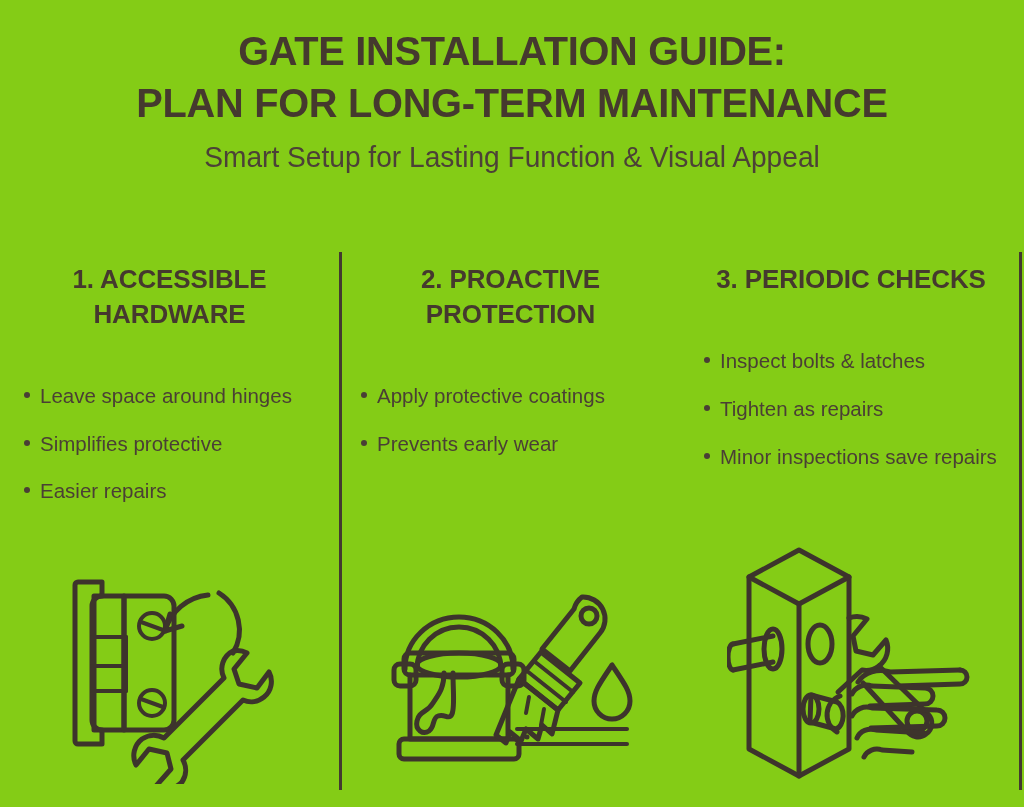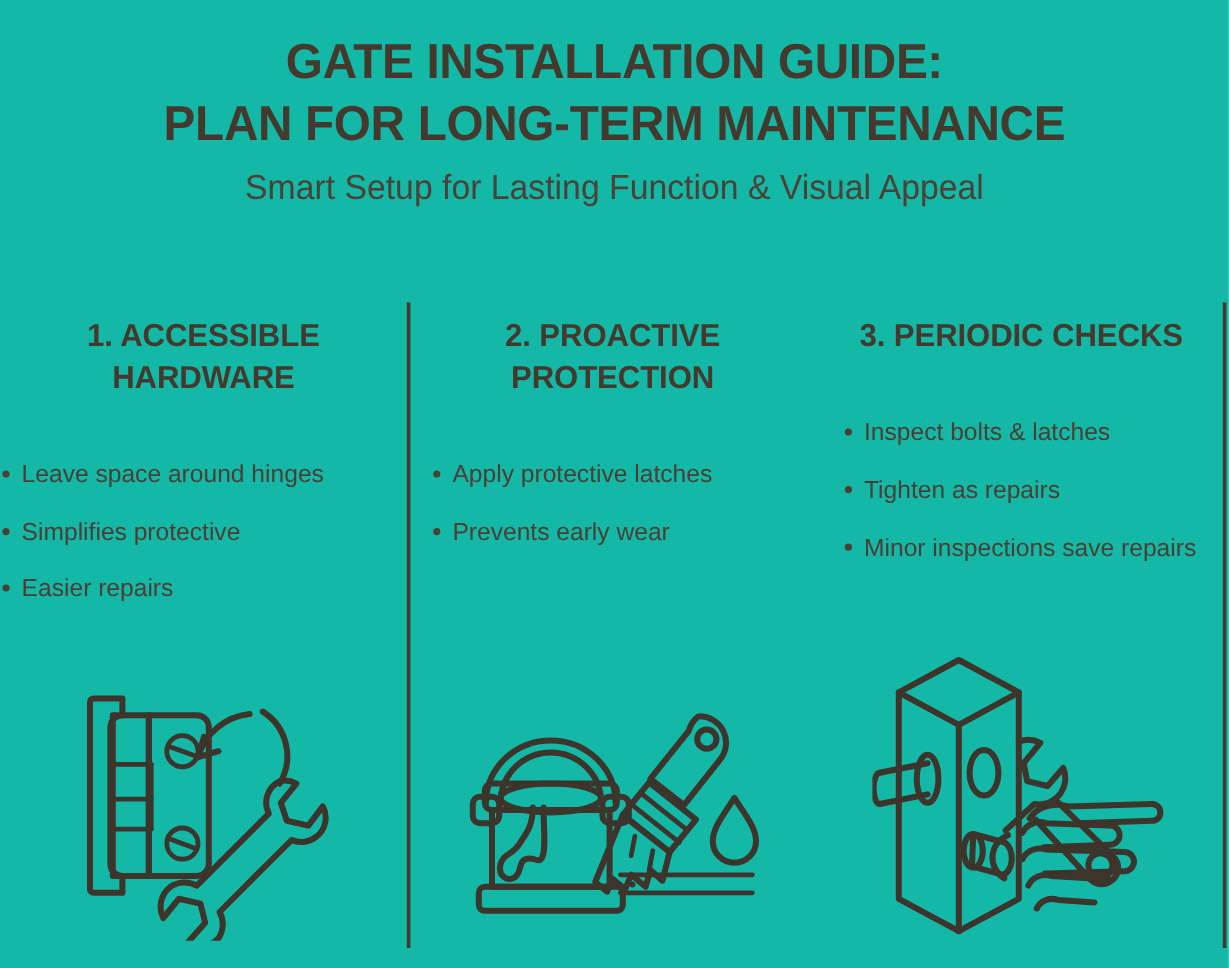--- a/index.html
+++ b/index.html
@@ -13,21 +13,21 @@
     background: #efebe2;
     font-family: "Liberation Sans", sans-serif;
     color: #463c32;
     overflow: hidden;
   }
 
   #poster {
     position: relative;
     width: 1024px;
     height: 807px;
-    background: #14b8a6;
+    background: #84cc16;
   }
 
   
   .header {
     position: absolute;
     top: 26px;
     left: 0;
     width: 1024px;
     text-align: center;
   }
@@ -97,21 +97,21 @@
   .col-3 .col-heading { padding-left: 22px; padding-right: 24px; }
 
   .bullets {
     list-style: none;
     margin-top: 48px;
     font-size: 20.5px;
     line-height: 1.0;
     color: #4a3f35;
   }
 
-  .col-1 .bullets { padding-right: 4px; }
+  .col-1 .bullets { padding-left: 22px; padding-right: 4px; }
   .col-2 .bullets { padding-left: 18px; padding-right: 6px; }
   .col-3 .bullets { padding-left: 22px; padding-right: 8px; }
 
   .bullets li {
     position: relative;
     padding-left: 18px;
     margin-bottom: 16px;
     line-height: 1.55;
   }
 
@@ -218,21 +218,21 @@
                    l60 -60
                    a20 20 0 0 1 9 -27 z"></path>
         </svg>
       </div>
       <div class="divider d1"></div>
     </div>
 
     <div class="column col-2">
       <div class="col-heading">2. PROACTIVE PROTECTION</div>
       <ul class="bullets">
-        <li>Apply protective latches</li>
+        <li>Apply protective coatings</li>
         <li>Prevents early wear</li>
       </ul>
 
       <div class="illus">
         <svg width="250" height="215" viewBox="0 0 250 215">
 
           <path class="ink" d="M19 100 a54 52 0 0 1 108 0"></path>
           <path class="ink" d="M31 100 a42 42 0 0 1 84 0"></path>
 
           <path class="ink" d="M14 95 h10 a6 6 0 0 1 6 6 v10 a6 6 0 0 1 -6 6 h-10 a6 6 0 0 1 -6 -6 v-10 a6 6 0 0 1 6 -6 z"></path>

